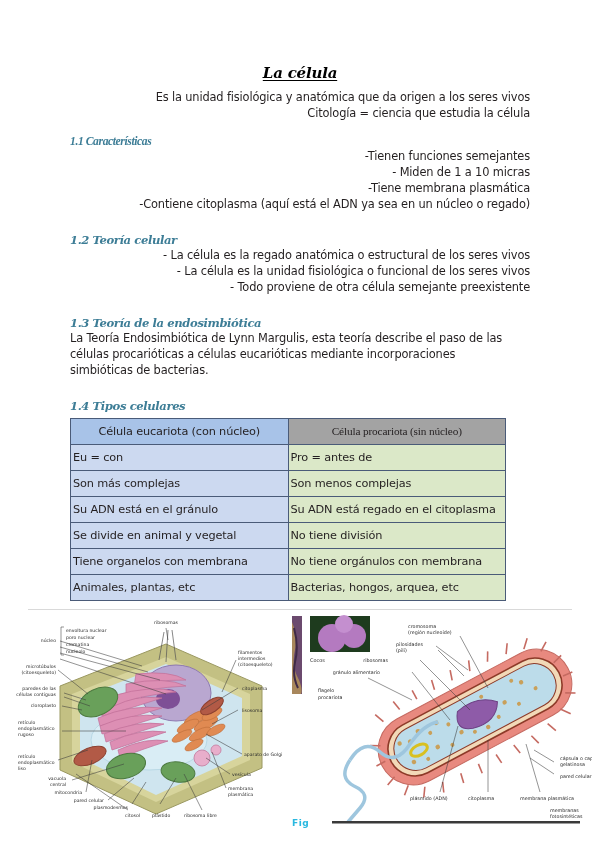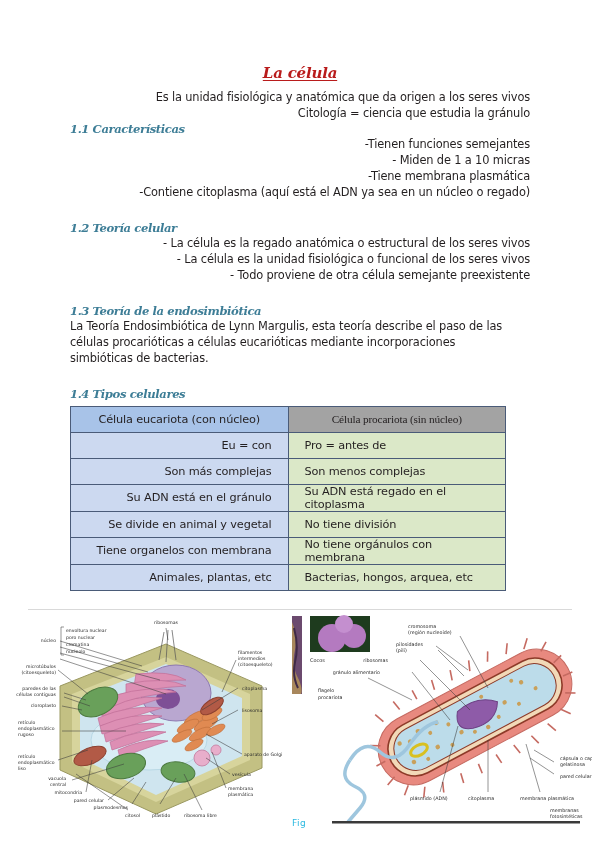--- a/index.html
+++ b/index.html
@@ -21,21 +21,21 @@
     background: #ffffff;
   }
   .content {
     position: absolute;
     left: 70px;
     top: 64px;
     width: 460px;
   }
   .doc-title {
     text-align: center;
-    color: #b91c1c;
+    color: #000000;
     font-family: "DejaVu Serif", serif;
     font-weight: bold;
     font-style: italic;
     font-size: 15px;
     letter-spacing: -0.2px;
     text-decoration: underline;
     text-underline-offset: 2px;
     margin: 0 0 7px 0;
   }
   .body-line {
@@ -56,52 +56,52 @@
   .subhead {
     color: #3d7d96;
     font-family: "DejaVu Serif", serif;
     font-weight: bold;
     font-style: italic;
     font-size: 11.6px;
     letter-spacing: -0.4px;
     white-space: nowrap;
   }
   .sp-before { margin-top: 20px; }
-  .sp-small  { margin-top: 0; }
+  .sp-small  { margin-top: 13px; font-family: Liberation Serif, serif; }
 
   
   table.cmp {
     border-collapse: collapse;
     width: 436px;
     margin-top: 5px;
     table-layout: fixed;
   }
   table.cmp td {
     border: 1px solid #4a5b78;
     height: 25px;
-    padding: 0 16px;
+    padding: 0 2px;
     font-size: 11.3px;
     letter-spacing: -0.15px;
     vertical-align: middle;
   }
   td.h-blue {
     background: #a8c3e8;
     text-align: center;
     height: 28px;
     font-size: 11.8px;
   }
   td.h-green {
     background: #a3a3a3;
     text-align: center;
     height: 28px;
     font-size: 11.8px;
     border-color: #5f7a47;
     font-family: Liberation Serif, serif;
   }
-  td.c-blue  { background: #ccd9f0; text-align: right; }
+  td.c-blue  { background: #ccd9f0; }
   td.c-green { background: #dbe8c8; border-color: #5f7a47; }
 
   
   .fig-rule {
     position: absolute;
     left: 28px;
     top: 609px;
     width: 544px;
     height: 1px;
     background: #d9d9d9;
@@ -121,36 +121,36 @@
   .fig-euk { left: 16px;  width: 278px; }
   .fig-pro { left: 292px; width: 300px; }
 
   .fig svg { display: block; }
 
   .fig-caption {
     position: absolute;
     left: 292px;
     top: 818px;
     font-size: 9px;
-    font-weight: normal;
+    font-weight: bold;
     color: #29b8e0;
     letter-spacing: 0.5px;
   }
 </style>
 </head>
 <body>
 
 <div class="page">
 
   <div class="content">
 
     <div class="doc-title">La célula</div>
 
     <div class="body-line">Es la unidad fisiológica y anatómica que da origen a los seres vivos</div>
-    <div class="body-line">Citología = ciencia que estudia la gránulo</div>
+    <div class="body-line">Citología = ciencia que estudia la célula</div>
 
     <div class="subhead sp-small">1.1 Características</div>
     <div class="body-line">-Tienen funciones semejantes</div>
     <div class="body-line">- Miden de 1 a 10 micras</div>
     <div class="body-line">-Tiene membrana plasmática</div>
     <div class="body-line">-Contiene citoplasma (aquí está el ADN ya sea en un núcleo o regado)</div>
 
     <div class="subhead sp-before">1.2 Teoría celular</div>
     <div class="body-line">- La célula es la regado anatómica o estructural de los seres vivos</div>
     <div class="body-line">- La célula es la unidad fisiológica o funcional de los seres vivos</div>

